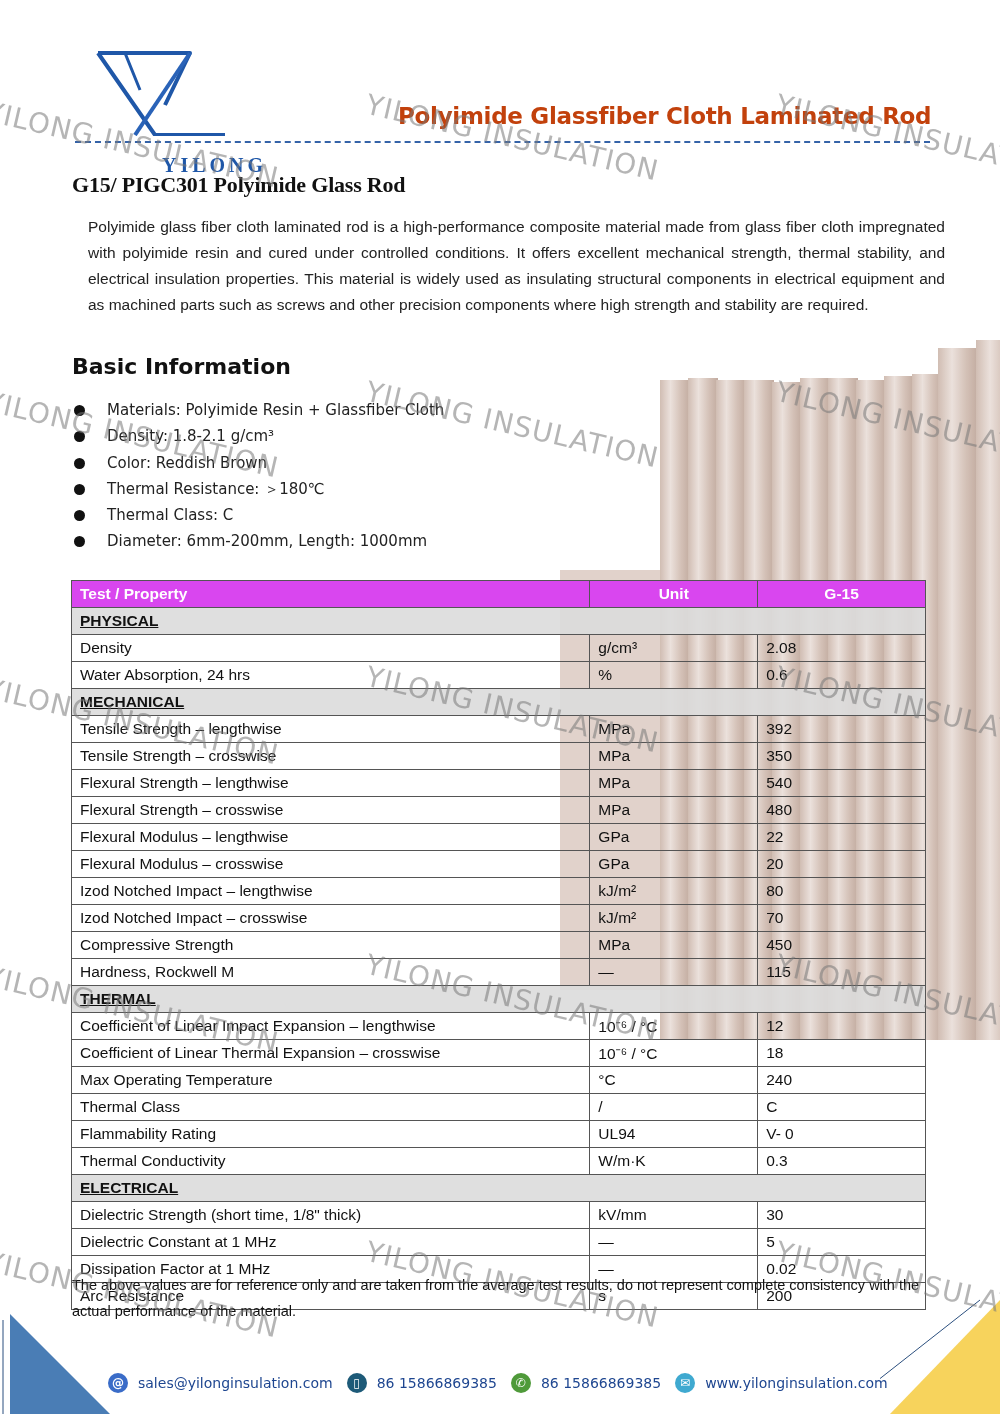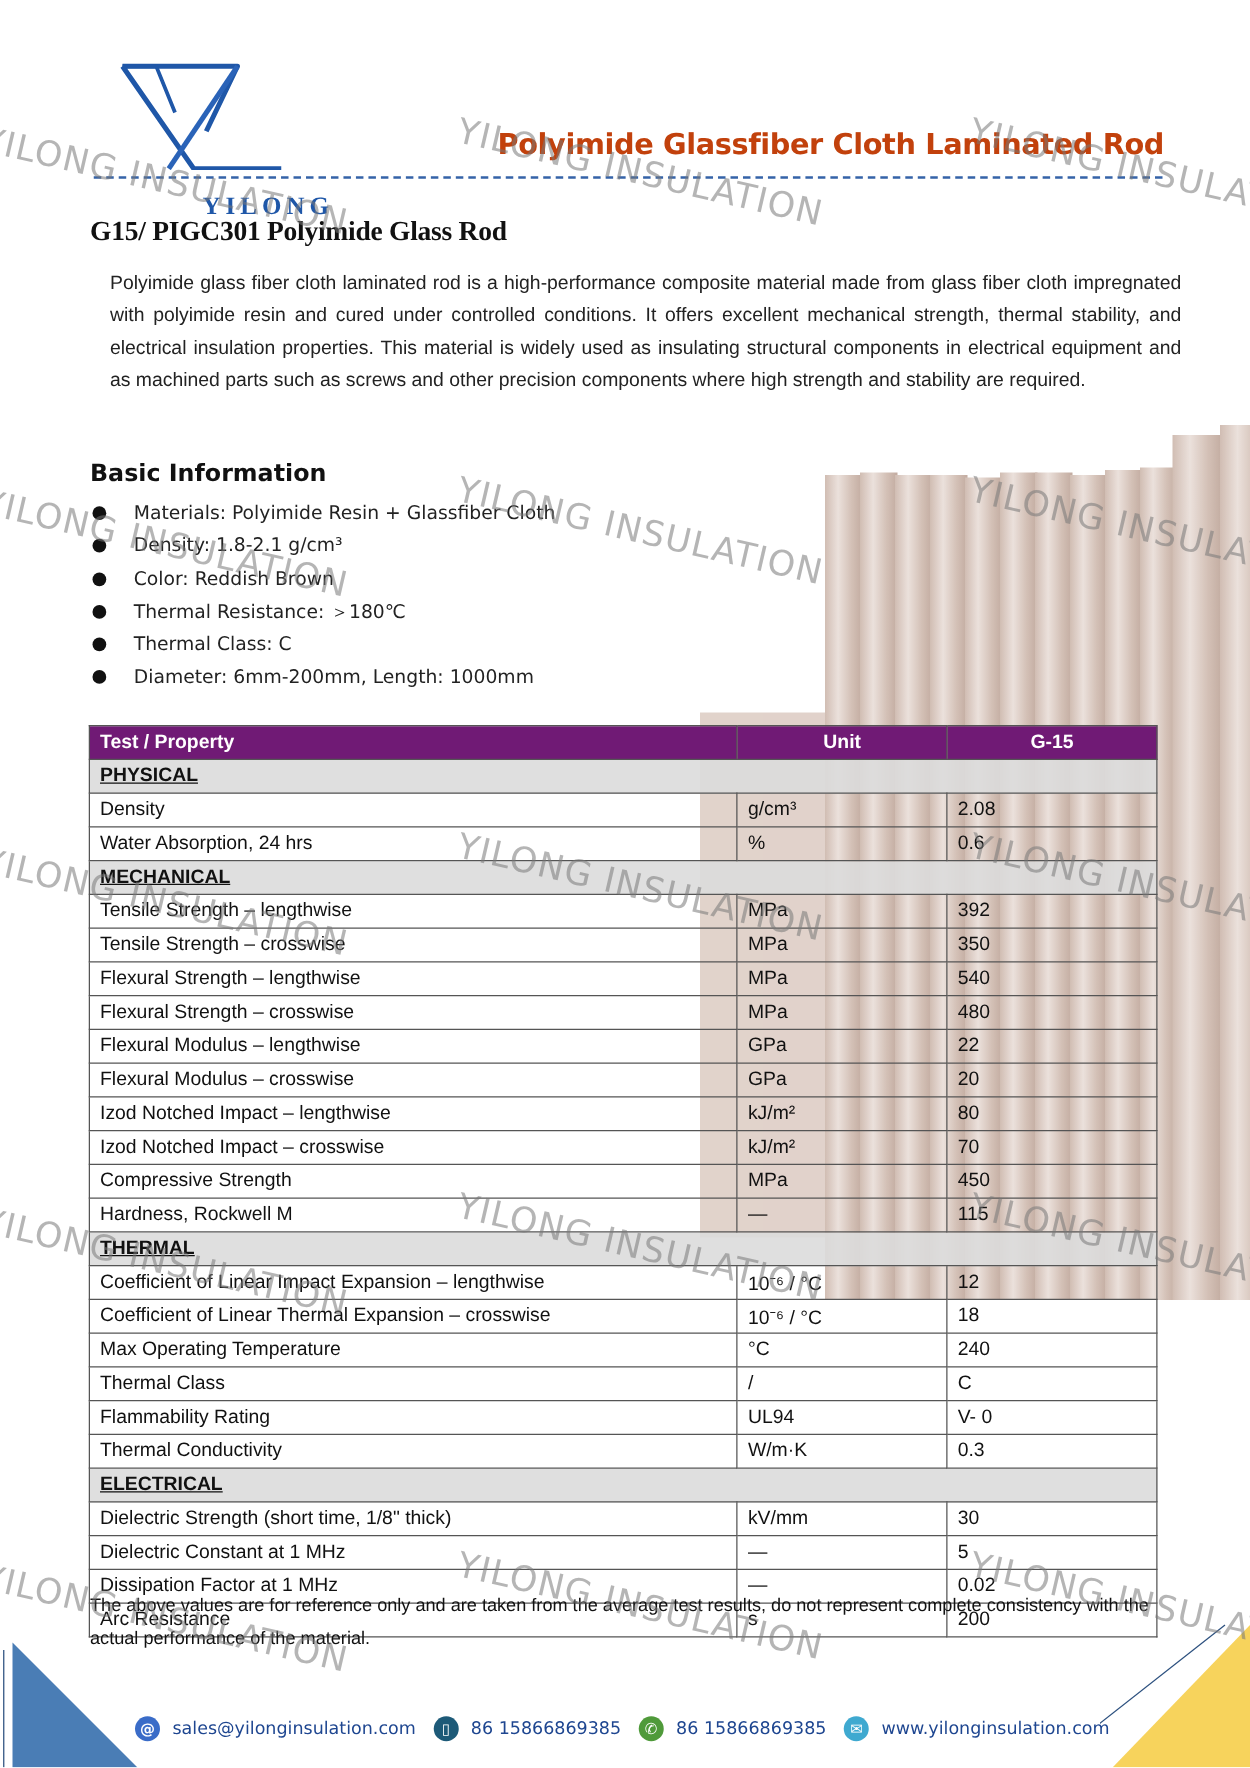--- a/index.html
+++ b/index.html
@@ -9,32 +9,32 @@
 
   
   .logo { left:95px; top:50px; width:180px; height:86px; }
   .logo-text { left:162px; top:110px; font-family:Liberation Serif, serif; font-weight:bold; font-size:20px; letter-spacing:4px; color:#1f57a8;margin-top:44px; }
   .header-title { left:398px; top:103px; font-family:"DejaVu Sans", sans-serif; font-weight:bold; font-size:23px; color:#c2410c; white-space:nowrap; letter-spacing:-0.3px; }
   .header-rule { left:75px; top:141px; width:855px; height:0; border-top:2px dashed #3563a8; }
 
   .product-title { left:72px; top:172px; font-family:Liberation Serif, serif; font-weight:bold; font-size:22px; color:#111; letter-spacing:-0.2px; }
   .intro { left:88px; top:214px; width:857px; font-family:"Liberation Sans", sans-serif; font-size:15.5px; line-height:26px; text-align:justify; color:#222; }
 
-  .section-title { left:72px; top:368px; font-family:"DejaVu Sans", sans-serif; font-weight:bold; font-size:19px; color:#111; }
+  .section-title { left:72px; top:354px; font-family:"DejaVu Sans", sans-serif; font-weight:bold; font-size:22px; color:#111; }
   .basic-list { left:72px; top:397px; margin:0; padding:0; list-style:none; }
   .basic-list li { position:relative; height:26.3px; line-height:26px; font-family:"DejaVu Sans", sans-serif; font-size:15px; color:#222; padding-left:35px; }
   .basic-list li .dot { position:absolute; left:2px; top:8px; width:11px; height:11px; border-radius:50%; background:#111; }
 
   
   .rods { left:560px; top:320px; width:440px; height:740px; }
 
   
   .spec-table { left:71px; top:580px; width:855px; border-collapse:collapse; font-family:"Liberation Sans", sans-serif; font-size:15.5px; }
   .spec-table td, .spec-table th { border:1px solid #555; height:26px; padding:0 8px; }
-  .spec-table th { background:#701a75; color:#fff; font-weight:bold; text-align:center; height:26px; }
+  .spec-table th { background:#d946ef; color:#fff; font-weight:bold; text-align:center; height:26px; }
   .spec-table th.c-prop { text-align:left; }
   .spec-table td.c-unit, .spec-table td.c-val { text-align:left; }
   .spec-table tr.cat td { background:rgba(220,220,220,0.9); font-weight:bold;text-decoration:underline; }
   .spec-table tr.row td { background:rgba(255,255,255,0.0); }
   .col-prop { width:488px; } .col-unit { width:158px; } .col-val { width:158px; }
 
   .note { left:72px; top:1272px; width:857px; font-family:"Liberation Sans", sans-serif; font-size:14.5px; line-height:26px; color:#111; }
 
   .contacts { left:108px; top:1373px; display:flex; align-items:center; font-family:"DejaVu Sans", sans-serif; font-size:14px; color:#1e4690; }
   .contact { display:flex; align-items:center; margin-right:14px; }

